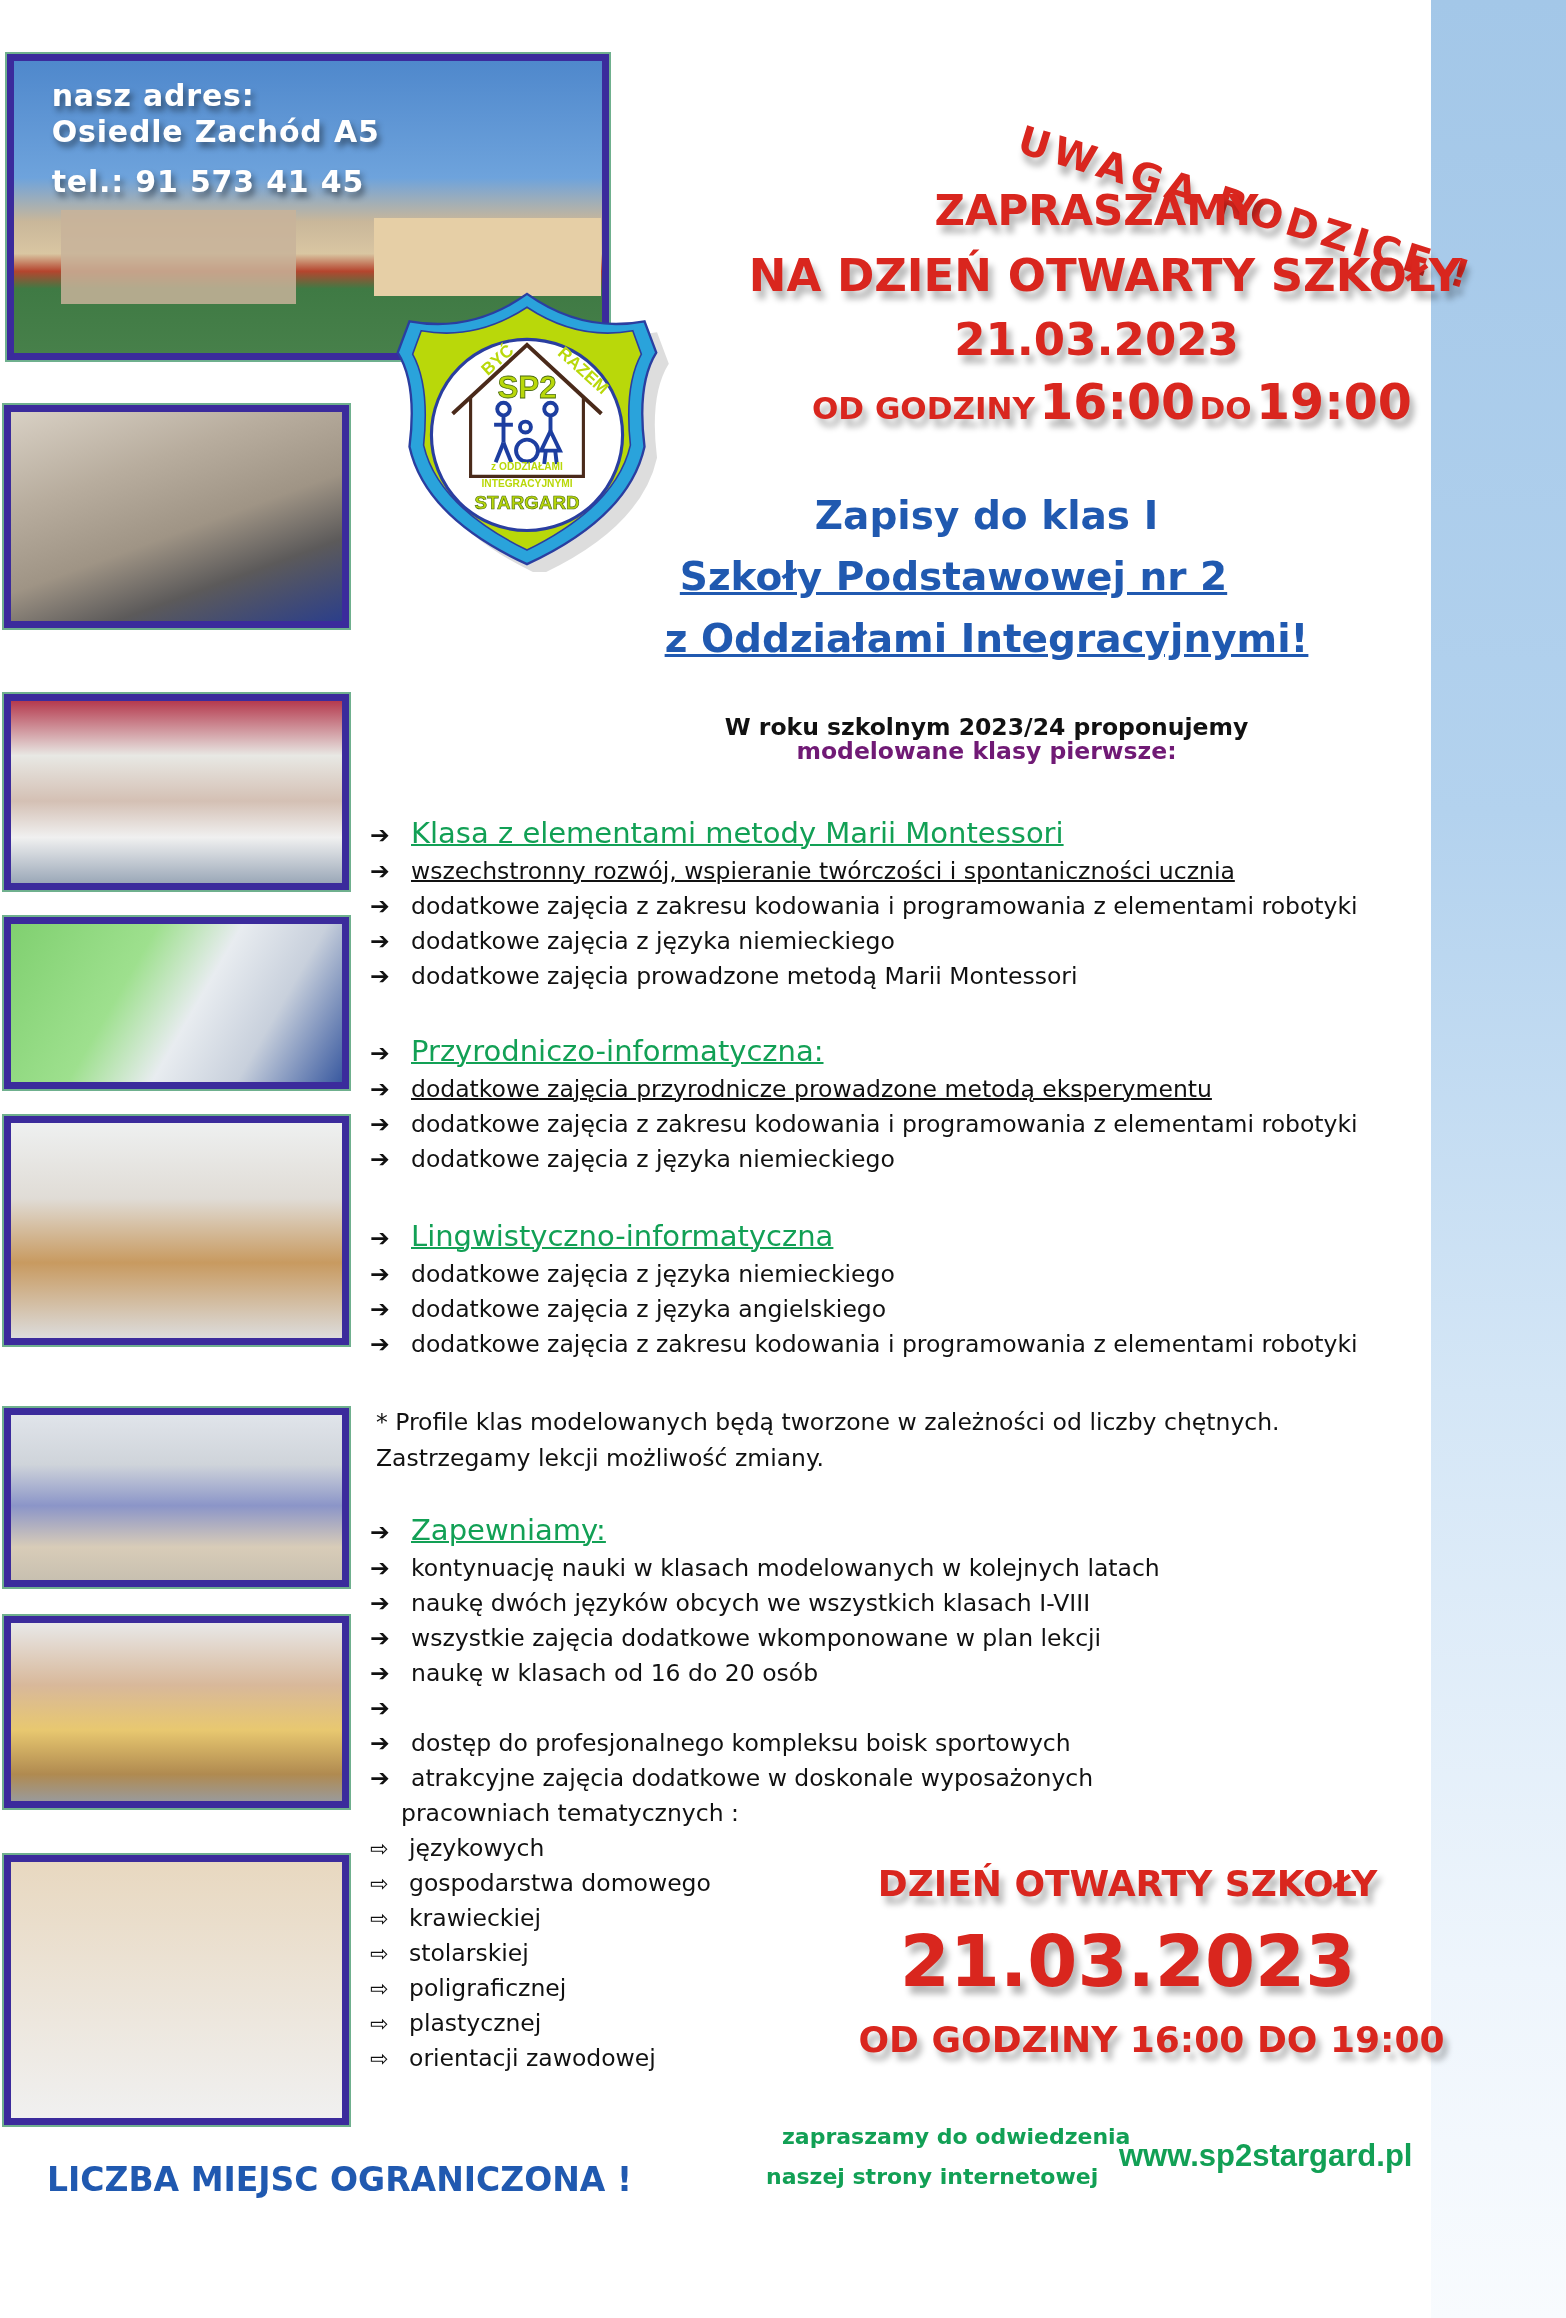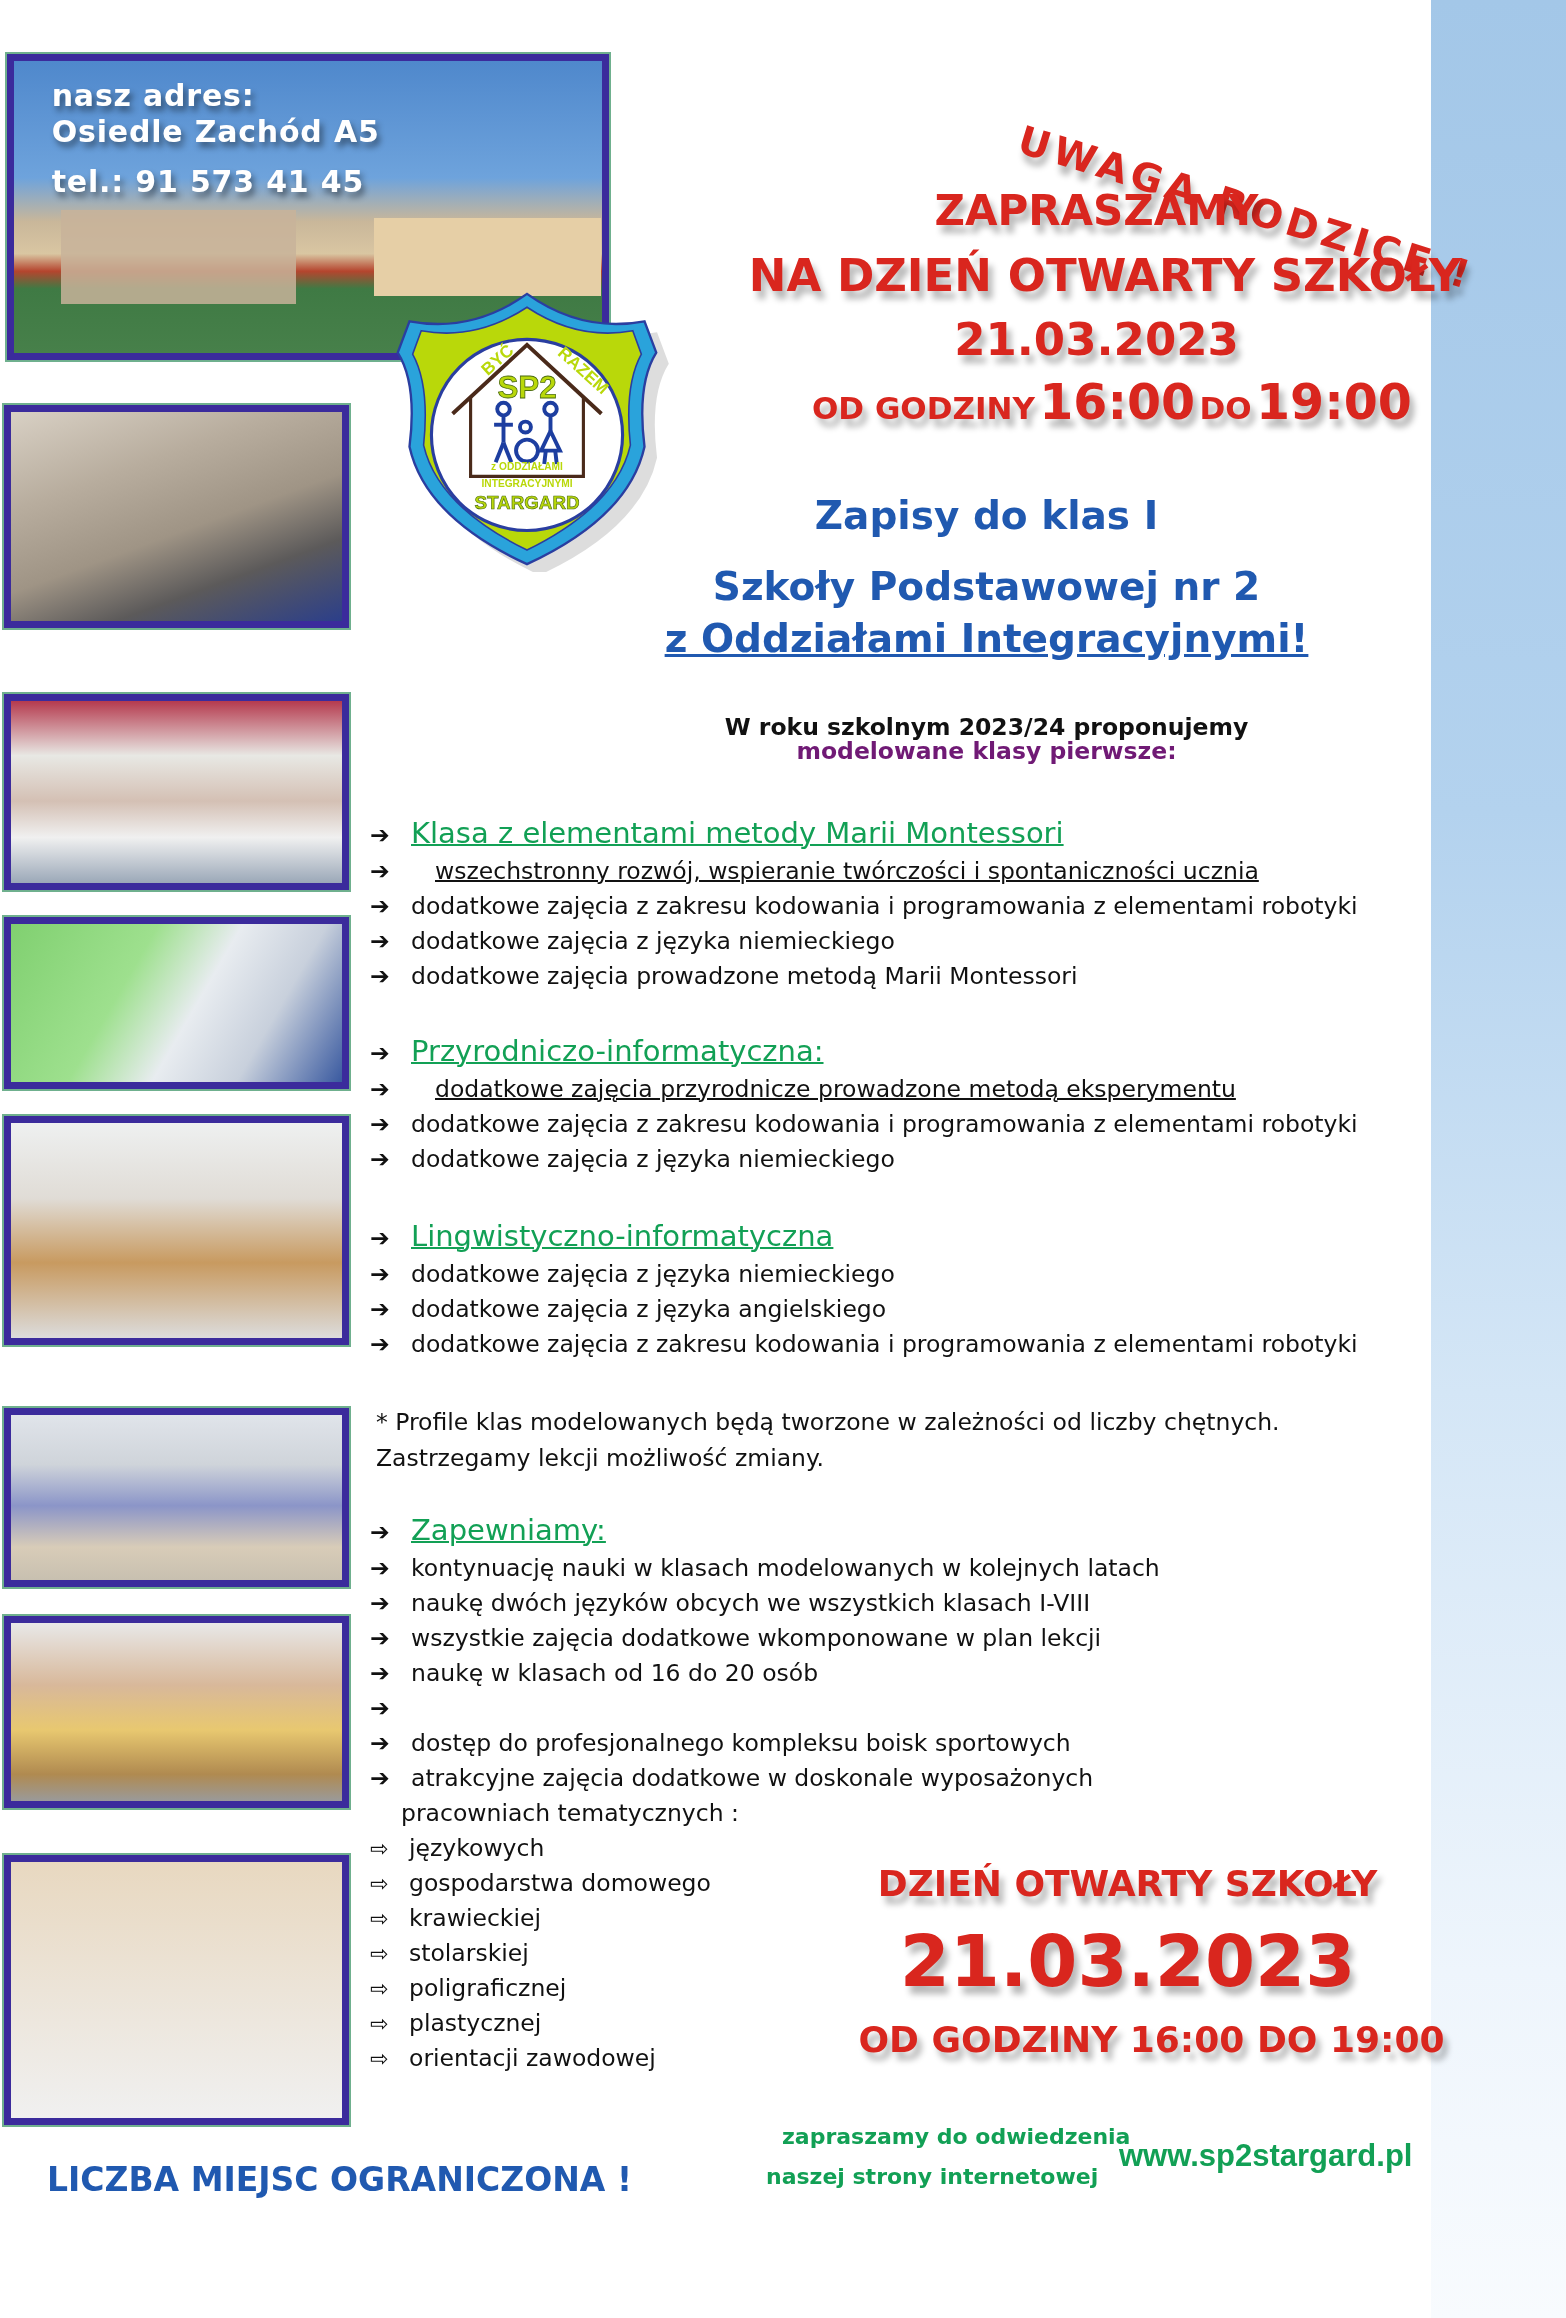--- a/index.html
+++ b/index.html
@@ -27,21 +27,21 @@
     white-space:nowrap;
   }
   .red { color:#d9261e; text-shadow:4.7px 7.8px 6.3px rgba(0,0,0,0.28); font-weight:bold; }
   .center { position:absolute; text-align:center; white-space:nowrap; }
   .blue-head { color:#2059b0; font-weight:bold; font-size:39px; }
   .list { position:absolute; left:370px; }
   .li { display:flex; align-items:baseline; height:35px; font-size:23.5px; color:#111; white-space:nowrap; }
   .li .arrow { width:41px; font-size:23.5px; font-weight:bold; color:#111; }
   .li.head { font-size:29px; color:#12a055; height:41px; }
   .li.head .txt { text-decoration:underline; text-decoration-thickness:2.3px; }
-  .li .txt.u { text-decoration:underline; text-decoration-thickness:1.6px;margin-left:24px; }
+  .li .txt.u { text-decoration:underline; text-decoration-thickness:1.6px; }
   .sub { display:flex; align-items:baseline; height:35px; font-size:23.5px; color:#111; white-space:nowrap; }
   .sub .arrow { width:39px; font-size:22px; color:#111; }
   .note { position:absolute; left:376px; font-size:23.5px; color:#111; white-space:nowrap; line-height:36px; }
 </style>
 </head>
 <body>
 
 <div class="side-band" data-name="side-decorative-band"></div>
 
 <div class="photo-frame" data-name="school-photo" style="left:4.7px;top:52px;width:606px;height:310px;">
@@ -92,21 +92,21 @@
         <line x1="214" y1="205" x2="212" y2="222"></line>
         <line x1="226" y1="205" x2="228" y2="222"></line>
     </g>
     <text x="190" y="230" text-anchor="middle" font-family="Liberation Sans, sans-serif" font-weight="bold" font-size="13" fill="#b9d80a">z ODDZIAŁAMI</text>
     <text x="190" y="252" text-anchor="middle" font-family="Liberation Sans, sans-serif" font-weight="bold" font-size="13" fill="#b9d80a">INTEGRACYJNYMI</text>
     <text x="190" y="280" text-anchor="middle" font-family="Liberation Sans, sans-serif" font-weight="bold" font-size="24" fill="#b9d80a" stroke="#4a6a10" stroke-width="0.8">STARGARD</text>
   </svg>
 </div>
 
 <div class="center blue-head" data-name="enrollment-line-1" style="left:595px;width:783px;top:493px;">Zapisy do klas I</div>
-<div class="center blue-head" data-name="enrollment-line-2" style="left:595px;width:783px;top:554px;margin-top:10px;">Szkoły Podstawowej nr 2</div>
+<div class="center blue-head" data-name="enrollment-line-2" style="left:562px;width:783px;top:554px;text-decoration:underline;">Szkoły Podstawowej nr 2</div>
 <div class="center blue-head" data-name="enrollment-line-3" style="left:595px;width:783px;top:616px;text-decoration:underline;">z Oddziałami Integracyjnymi!</div>
 
 <div class="center" data-name="intro-line-1" style="left:595px;width:783px;top:713px;font-size:23.5px;font-weight:bold;color:#111;">W roku szkolnym 2023/24 proponujemy</div>
 <div class="center" data-name="intro-line-2" style="left:595px;width:783px;top:737px;font-size:23.5px;font-weight:bold;color:#701a75;text-align:center;">modelowane klasy pierwsze:</div>
 
 <div class="photo-frame" data-name="photo-montessori" style="left:1.6px;top:403px;width:349px;height:227px;">
   <div class="inner">
       <div class="ph" style="background:linear-gradient(160deg,#d8d0c4 0%,#b8ad9e 30%,#9f9485 55%,#5c5a5a 75%,#2c3f8a 100%);"></div>
     </div>
 </div>

